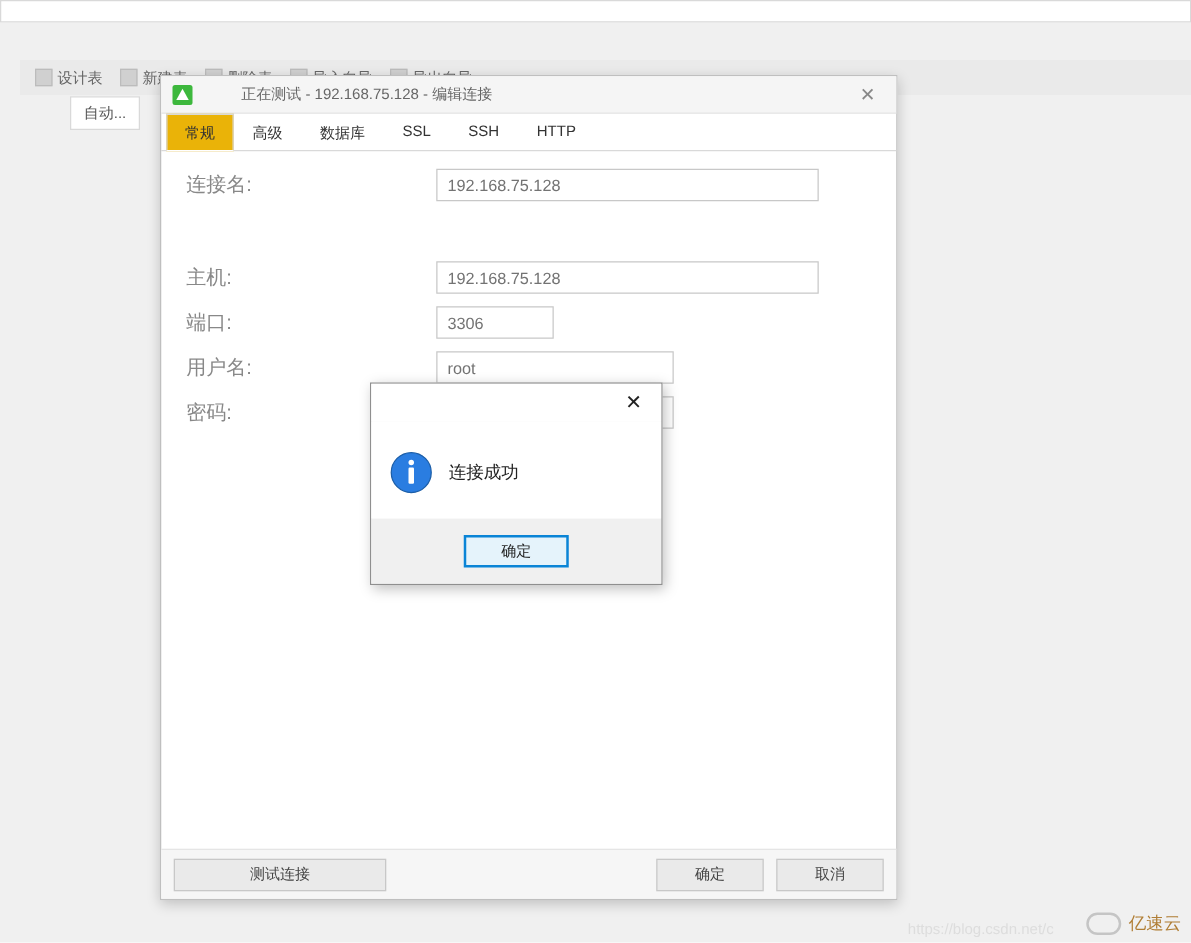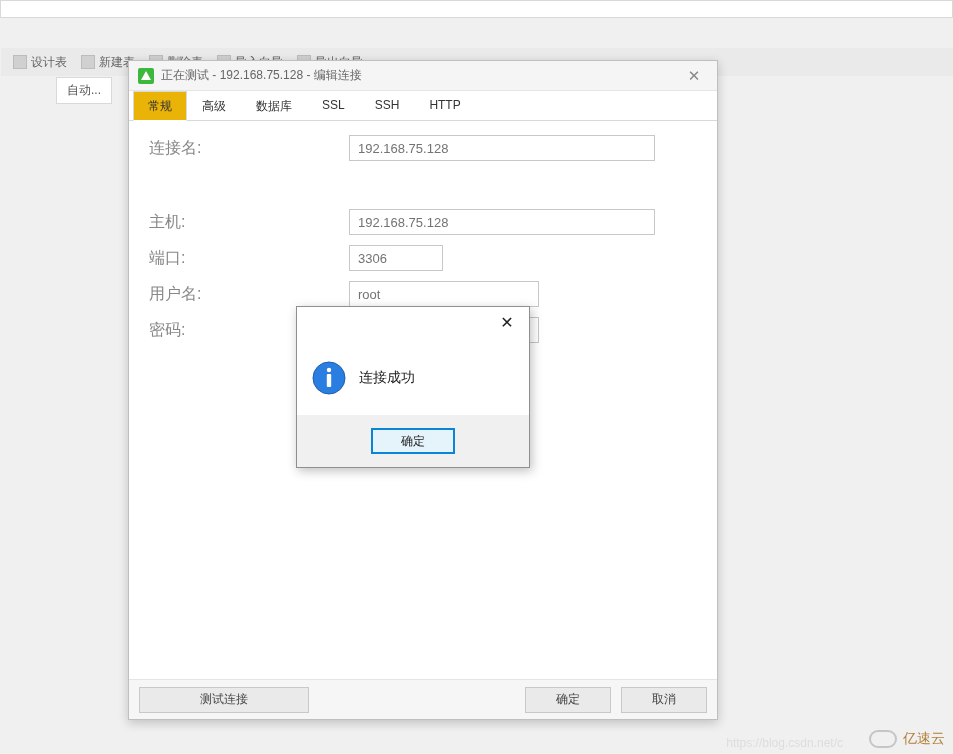--- a/index.html
+++ b/index.html
@@ -17,21 +17,21 @@
 .bg-toolbar-top {
   position: absolute;
   top: 0; left: 0; right: 0;
   height: 18px;
   background: #fff;
   border: 1px solid #d9d9d9;
 }
 
 .bg-toolbar-btns {
   position: absolute;
-  top: 48px; left: 1px; right: 0;
+  top: 48px; left: 16px; right: 0;
   height: 28px;
   background: #eaeaea;
   display: flex;
   align-items: center;
   gap: 14px;
   padding-left: 12px;
   color: #666;
   overflow: hidden;
 }
 .bg-toolbar-btns .ico {
@@ -66,20 +66,21 @@
   box-shadow: 0 3px 10px rgba(0,0,0,0.2);
 }
 .dialog-titlebar {
   height: 30px;
   background: #f5f5f5;
   display: flex;
   align-items: center;
   padding: 0 8px;
   color: #666;
   border-bottom: 1px solid #e5e5e5;
+  gap: 32px;
 }
 .app-icon {
   width: 18px; height: 18px;
   margin-right: 6px;
 }
 .app-icon svg { width: 18px; height: 18px; }
 .titlebar-close {
   margin-left: auto;
   width: 30px; height: 30px;
   display: flex; align-items: center; justify-content: center;

